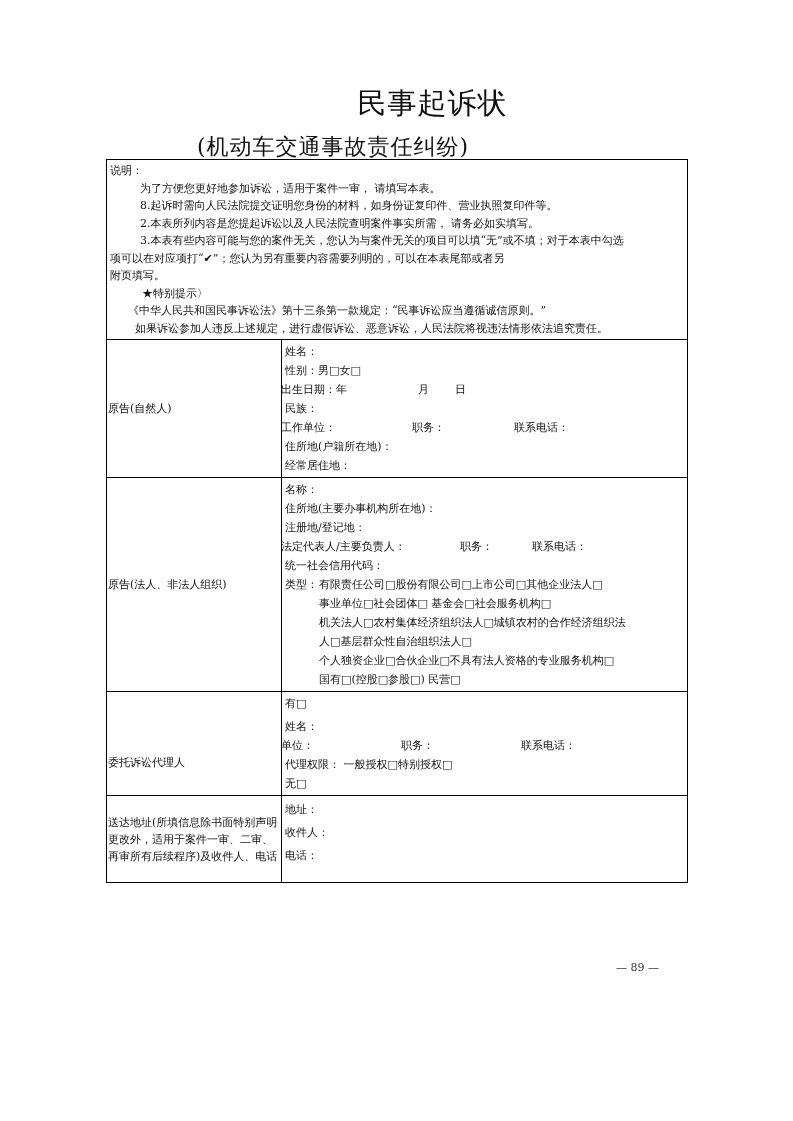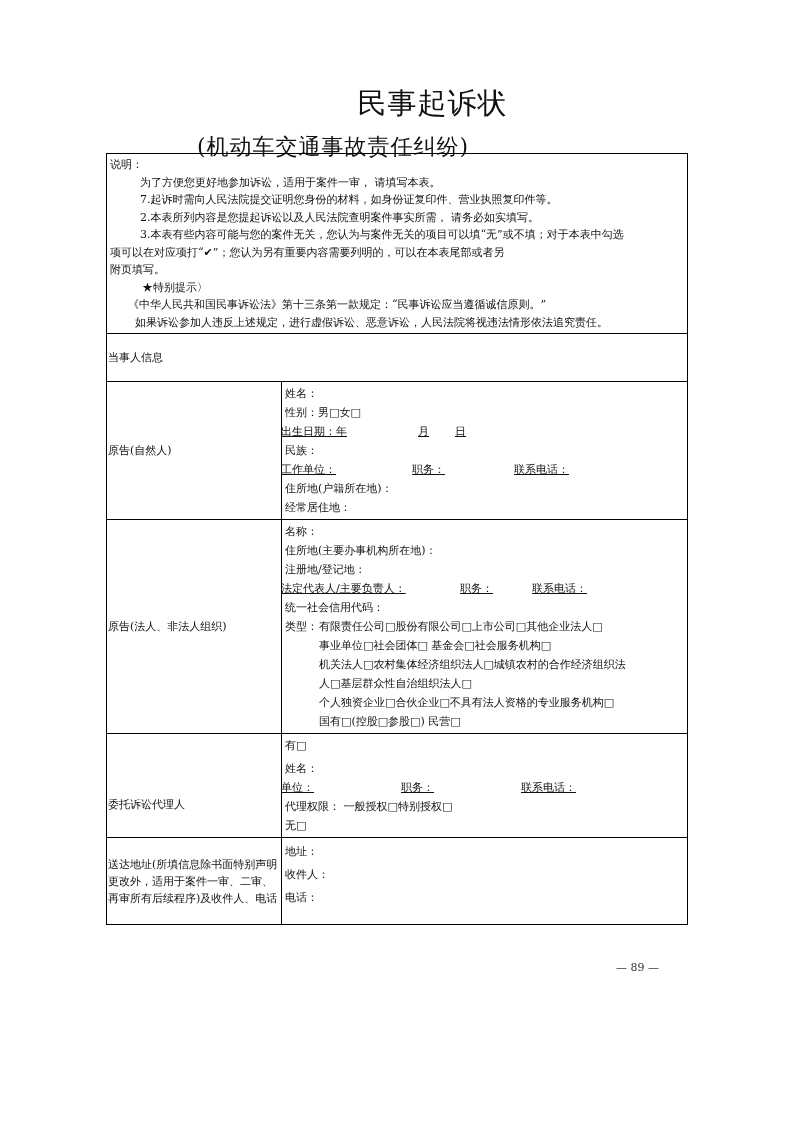--- a/index.html
+++ b/index.html
@@ -2,65 +2,62 @@
 <html><head>
 <meta charset="utf-8">
 <style>
   html, body { margin:0; padding:0; background:#ffffff; }
   body { width:793px; height:1121px; position:relative; overflow:hidden;
          font-family:"DejaVu Serif","Liberation Serif",serif; color:#111; }
   .title { position:absolute; left:0; width:793px; top:84px; text-align:center;
            font-size:29px; letter-spacing:1px;padding-left:36px; }
   .subtitle { position:absolute; left:0; width:666px; top:132px; text-align:center;
               font-size:22px; letter-spacing:1px; }
-  table.form { position:absolute; left:106px; top:153px; width:581px;
+  table.form { position:absolute; left:106px; top:159px; width:581px;
                border-collapse:collapse; table-layout:fixed; font-size:11px; }
   table.form td { border:1.5px solid #000; vertical-align:middle; padding:0; line-height:19px; }
   .notes { padding:2px 3px 2px 3px !important; vertical-align:top !important; line-height:17.5px !important; }
   .notes .ind { padding-left:30px; }
   .notes .ind3 { padding-left:18px; }
   .lbl { padding-left:1px !important; }
   .val { padding:2px 0 2px 3px !important; vertical-align:top !important;margin-left:44px; }
   .line { display:flex; white-space:nowrap; }
   .gap { display:inline-block; }
-  .out { margin-left:-4px;text-decoration:underline; }
+  .out { margin-left:-4px; }
   .sub { padding-left:34px; }
   .page-num { position:absolute; top:961px; left:616px; font-size:11px; color:#333; }
 </style>
 </head>
 <body>
 
 <div class="title">民事起诉状</div>
 <div class="subtitle">(机动车交通事故责任纠纷)</div>
 
 <table class="form">
   <colgroup>
       <col style="width:175px">
       <col style="width:406px">
     </colgroup>
 
   <tbody>
       <tr>
     <td colspan="2" class="notes" style="height:172px">
       <div>说明：</div>
       <div class="ind">为了方便您更好地参加诉讼，适用于案件一审，  请填写本表。</div>
-      <div class="ind">7.起诉时需向人民法院提交证明您身份的材料，如身份证复印件、营业执照复印件等。</div>
+      <div class="ind">8.起诉时需向人民法院提交证明您身份的材料，如身份证复印件、营业执照复印件等。</div>
       <div class="ind">2.本表所列内容是您提起诉讼以及人民法院查明案件事实所需，  请务必如实填写。</div>
       <div class="ind">3.本表有些内容可能与您的案件无关，您认为与案件无关的项目可以填“无”或不填；对于本表中勾选</div>
       <div>项可以在对应项打“✔”；您认为另有重要内容需要列明的，可以在本表尾部或者另</div>
       <div>附页填写。</div>
       <div style="padding-left:32px">★特别提示〉</div>
       <div class="ind3">《中华人民共和国民事诉讼法》第十三条第一款规定：“民事诉讼应当遵循诚信原则。”</div>
       <div class="ind" style="padding-left:25px">如果诉讼参加人违反上述规定，进行虚假诉讼、恶意诉讼，人民法院将视违法情形依法追究责任。</div>
     </td>
   </tr>
 
-  <tr>
-    <td colspan="2" class="lbl" style="height:47px">当事人信息</td>
-  </tr>
 
   <tr>
     <td class="lbl">原告(自然人)</td>
     <td class="val" style="height:127px">
       <div>姓名：</div>
       <div>性别：男□女□</div>
       <div class="line out">
         <span>出生日期：年</span>
         <span class="gap" style="width:71px"></span>
         <span>月</span>

